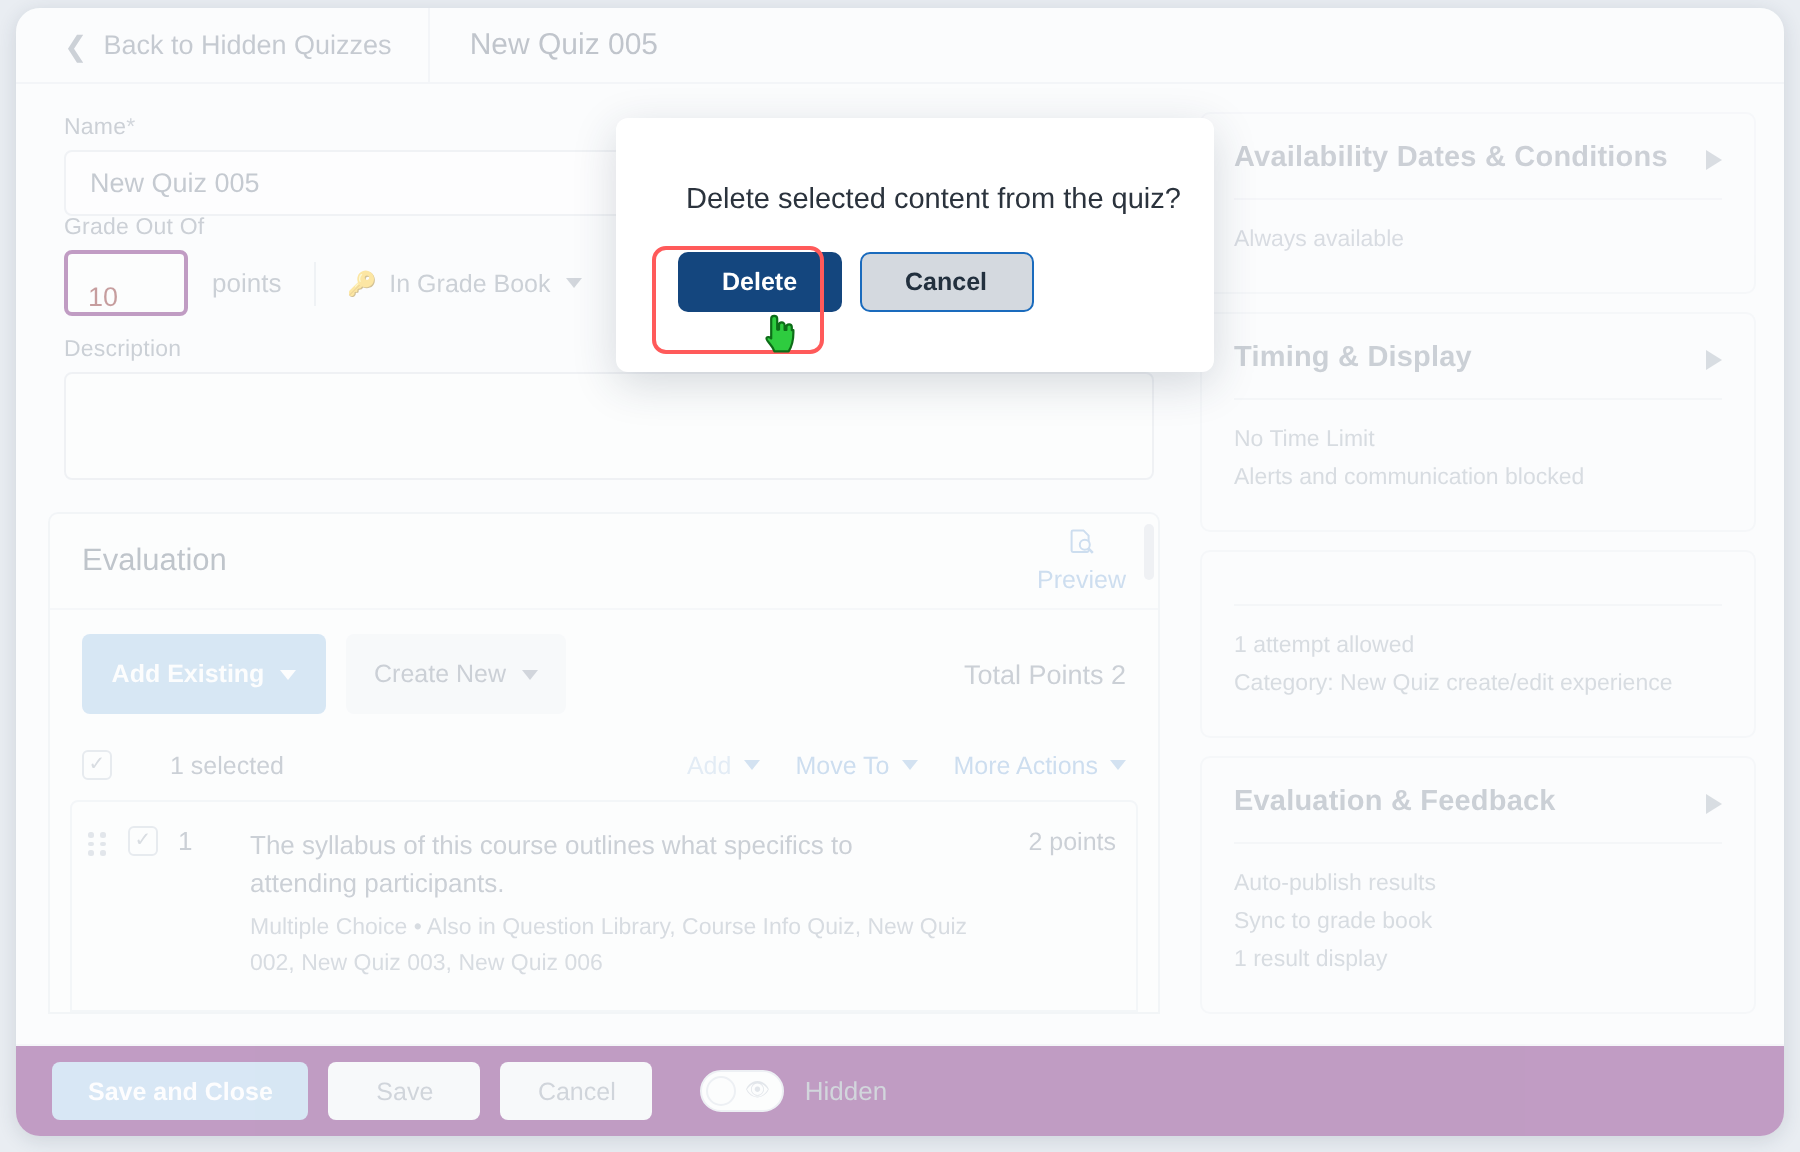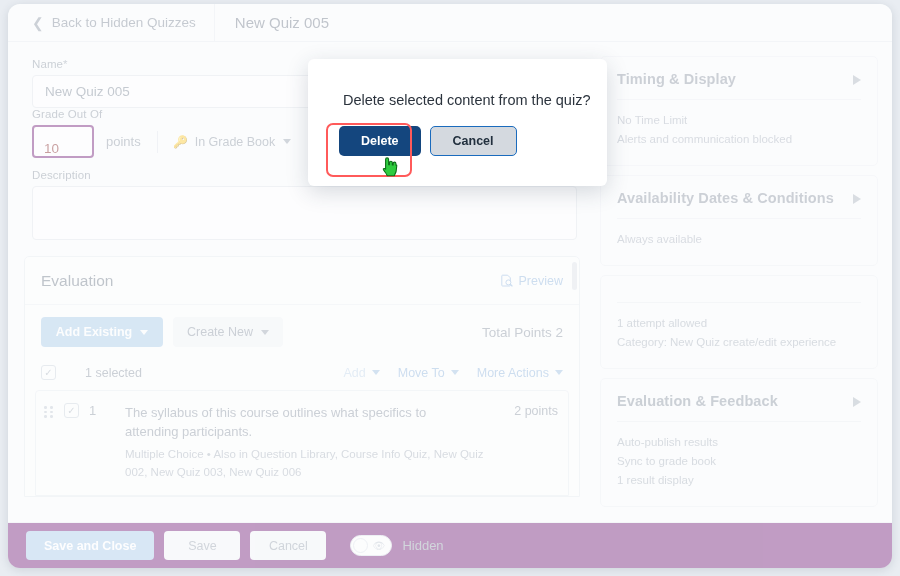--- a/index.html
+++ b/index.html
@@ -100,25 +100,25 @@
     position: relative;
   }
   .q-head {
     height: 48px; display: flex; align-items: center;
     justify-content: space-between; padding: 0 16px;
     border-bottom: 1px solid #eef1f5;
   }
   .q-title { font-size: 15.5px; color: #6f7a88; }
   .preview-link {
     display: flex; align-items: center; gap: 5px;
-    font-size: 12.5px; color: #8fb5de; cursor: pointer;
+    font-size: 12.5px; color: #8fb5de; cursor: pointer; flex-direction: column;
   }
   .q-toolbar { display: flex; align-items: center; padding: 12px 16px 0 16px; }
   .btn {
-    height: 30px; border-radius: 4px; display: inline-flex;
+    height: 40px; border-radius: 4px; display: inline-flex;
     align-items: center; justify-content: center; gap: 8px;
     font-size: 12.5px; cursor: pointer; padding: 0 14px;
   }
   .btn-primary { background: #a8cbea; color: #fff; font-weight: bold; min-width: 122px; }
   .btn-ghost { background: #f3f5f8; color: #8a94a1; min-width: 108px; margin-left: 10px; }
   .chev-dn-w { width: 0; height: 0; border-left: 4.5px solid transparent;
     border-right: 4.5px solid transparent; border-top: 5px solid #fff; }
   .chev-dn-g { width: 0; height: 0; border-left: 4.5px solid transparent;
     border-right: 4.5px solid transparent; border-top: 5px solid #9aa4b0; }
   .chev-dn-b { width: 0; height: 0; border-left: 4.5px solid transparent;
@@ -344,35 +344,35 @@
             </div>
             <div class="q-pts">2 points</div>
           </div>
         </div>
       </div>
 
       <div class="right-col">
 
         <div class="panel">
           <div class="panel-head">
+            <div class="panel-title">Availability Dates &amp; Conditions</div>
+            <div class="tri-right"></div>
+          </div>
+          <div class="panel-rule"></div>
+          <div class="panel-line">Always available</div>
+        </div>
+
+        <div class="panel">
+          <div class="panel-head">
             <div class="panel-title">Timing &amp; Display</div>
             <div class="tri-right"></div>
           </div>
           <div class="panel-rule"></div>
           <div class="panel-line">No Time Limit</div>
           <div class="panel-line">Alerts and communication blocked</div>
-        </div>
-
-        <div class="panel">
-          <div class="panel-head">
-            <div class="panel-title">Availability Dates &amp; Conditions</div>
-            <div class="tri-right"></div>
-          </div>
-          <div class="panel-rule"></div>
-          <div class="panel-line">Always available</div>
         </div>
 
         <div class="panel">
           <div class="panel-rule"></div>
           <div class="panel-line">1 attempt allowed</div>
           <div class="panel-line">Category: New Quiz create/edit experience</div>
         </div>
 
         <div class="panel">
           <div class="panel-head">

